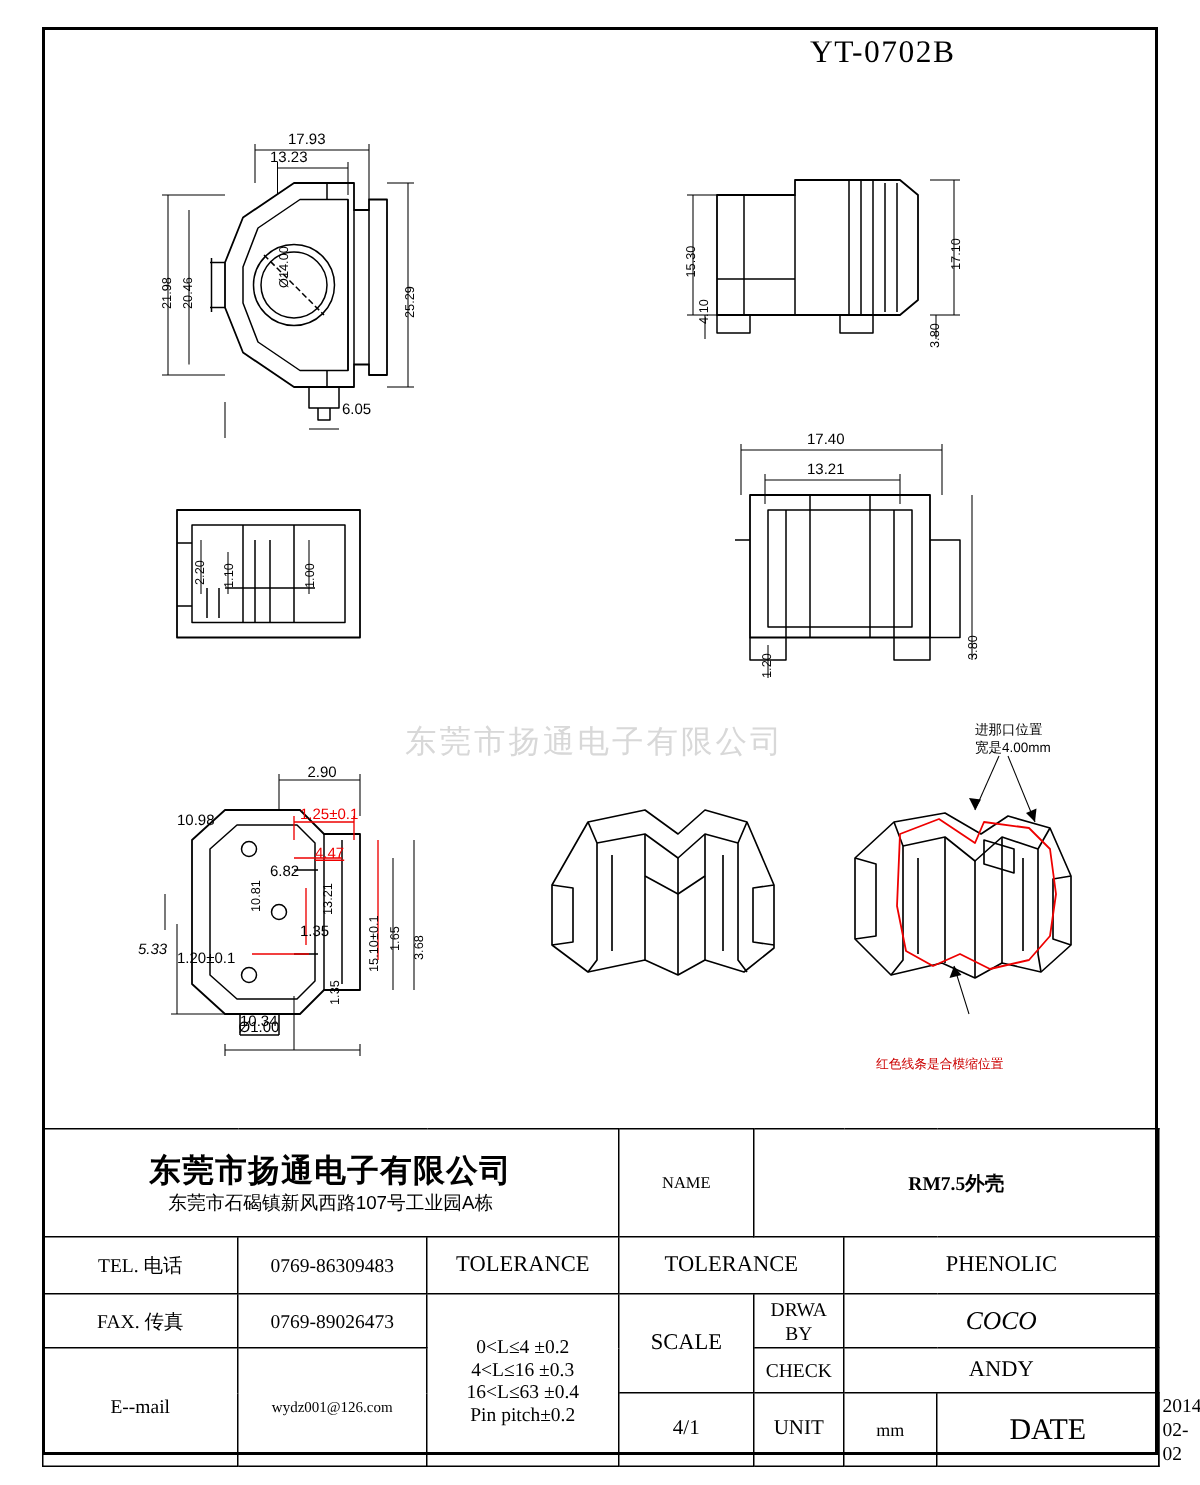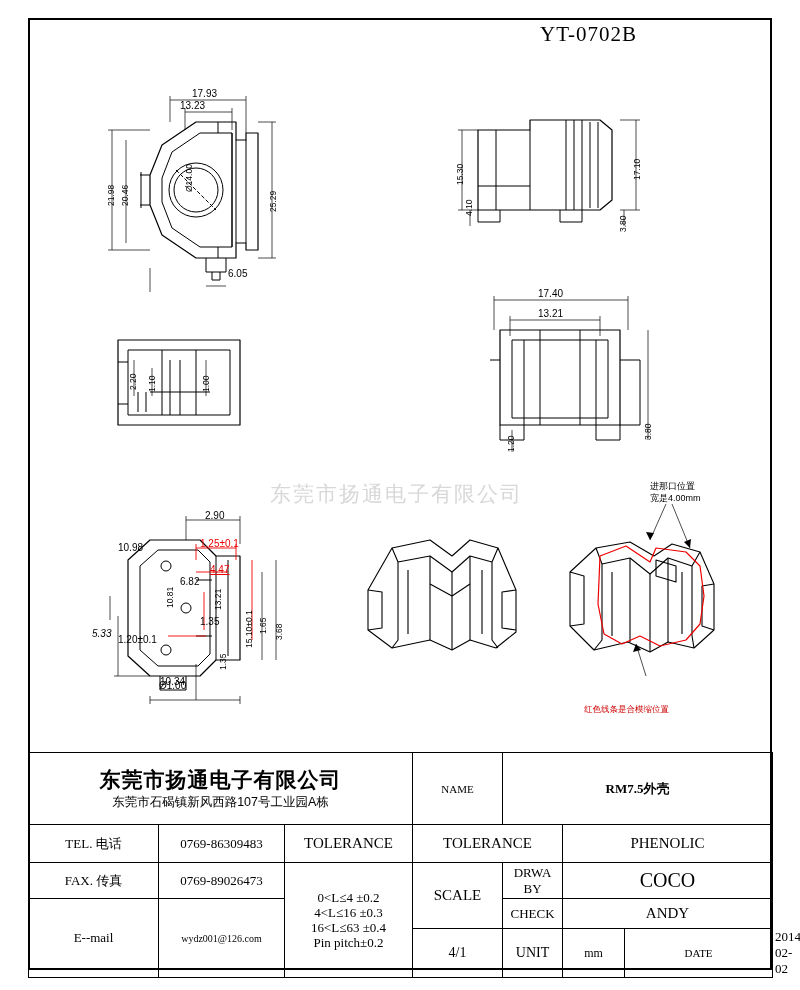--- a/index.html
+++ b/index.html
@@ -296,32 +296,32 @@
         <td class="mono">FAX. 传真</td>
         <td class="mono">0769-89026473</td>
         <td rowspan="3" class="tol">
           <div>0&lt;L≤4   ±0.2</div>
           <div>4&lt;L≤16  ±0.3</div>
           <div>16&lt;L≤63 ±0.4</div>
           <div>Pin pitch±0.2</div>
         </td>
         <td rowspan="2" style="font-size:15px;">SCALE</td>
         <td class="small">DRWA BY</td>
-        <td colspan="2" style="font-size:20px;">COCO</td>
+        <td colspan="2" style="font-size:17px;font-style:italic;">COCO</td>
       </tr>
       <tr style="height:30px;">
         <td rowspan="2" class="mono">E--mail</td>
         <td rowspan="2" class="mono" style="font-size:10px;">wydz001@126.com</td>
         <td class="small">CHECK</td>
         <td colspan="2" style="font-size:15px;">ANDY</td>
       </tr>
       <tr style="height:40px;">
         <td style="font-size:14px;margin-left:36px;">4/1</td>
         <td style="font-size:14px;">UNIT</td>
         <td style="font-size:12px;">mm</td>
-        <td style="font-size:11px;">DATE</td>
+        <td style="font-size:20px;">DATE</td>
         <td class="date">2014-02-02</td>
       </tr>
     </tbody>
       </table>
   </div>
 
 </div>
 
 </body></html>

